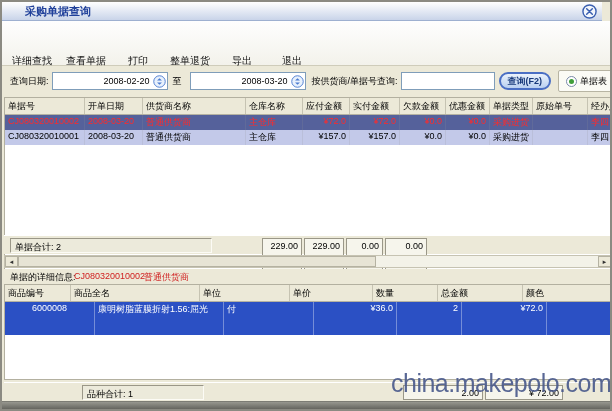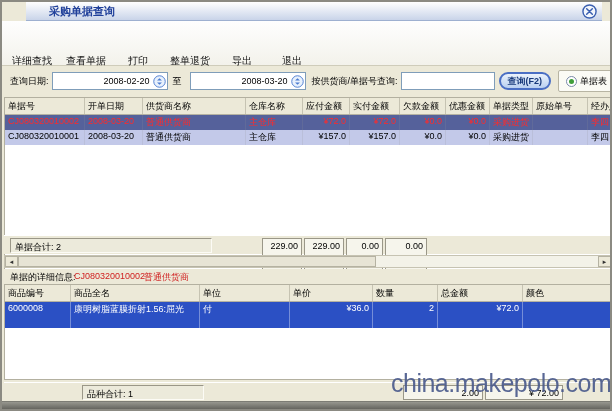--- a/index.html
+++ b/index.html
@@ -6,21 +6,21 @@
   html,body { background:#d4d0c8; }
   body { font-family:"Liberation Sans","DejaVu Sans",sans-serif; }
   #win {
     position:relative; width:612px; height:411px;
     background:#ece9d8; border:2px solid #8b8a82; overflow:hidden;
     font-size:9px; color:#000;
   }
   
   .titlebar { position:absolute; left:0; top:0; right:8px; height:19px;
     background:linear-gradient(#ffffff,#c9d4e9); border-bottom:1px solid #9eb0d0;
-    display:flex; align-items:center;margin-left:24px; }
+    display:flex; align-items:center; }
   .title { margin-left:23px; font-weight:bold; color:#20409a; font-size:11px; }
   .closebtn { position:absolute; right:5px; top:2px; width:15px; height:15px; cursor:pointer; }
   
   .toolbar { position:absolute; left:0; top:19px; right:0; height:45px;
     background:linear-gradient(#fefefe,#f3f2eb); border-bottom:1px solid #cfccba;
     display:flex; align-items:center; padding-left:6px; gap:6px; }
   .tbtn { display:flex; flex-direction:column; align-items:center; justify-content:center;
     min-width:44px; height:41px; padding:1px 4px 0; cursor:pointer;gap:34px; }
   .tbtn svg { width:25px; height:25px; }
   .tbtn .lbl { font-size:10px; color:#111; line-height:12px; }
@@ -81,21 +81,21 @@
   
   .detailinfo { position:absolute; left:2px; top:267px; width:608px; height:14px;
     background:#ece9d8; }
   .detailinfo span { position:absolute; top:2px; white-space:nowrap; }
   .di-label { left:6px; color:#000; }
   .di-bill { left:70px; color:#d02020; }
   .di-supplier { left:140px; color:#d02020; }
   
   .detailgrid { position:absolute; left:2px; top:282px; width:608px; height:96px;
     background:#fff; border:1px solid #b3b0a0; }
-  .drow { display:flex; height:26px; }
+  .drow { display:flex; height:33px;padding-left:24px; }
   .drow.sel { background:#2b50c4; color:#fff; }
   .drow.sel .cell { border-right:1px solid rgba(255,255,255,0.35); }
   .d0{width:66px} .d1{width:129px} .d2{width:90px} .d3{width:83px}
   .d4{width:65px} .d5{width:85px} .d6{width:88px}
   
   .footerbar { position:absolute; left:2px; top:380px; width:608px; height:20px;
     background:#ece9d8; border-top:1px solid #fff; }
   .f-label { left:78px; width:122px; }
   .fcell { position:absolute; top:2px; height:15px; background:#f6f5ec;
     border:1px solid #9a9788; text-align:right; padding:2px 3px 0; }

